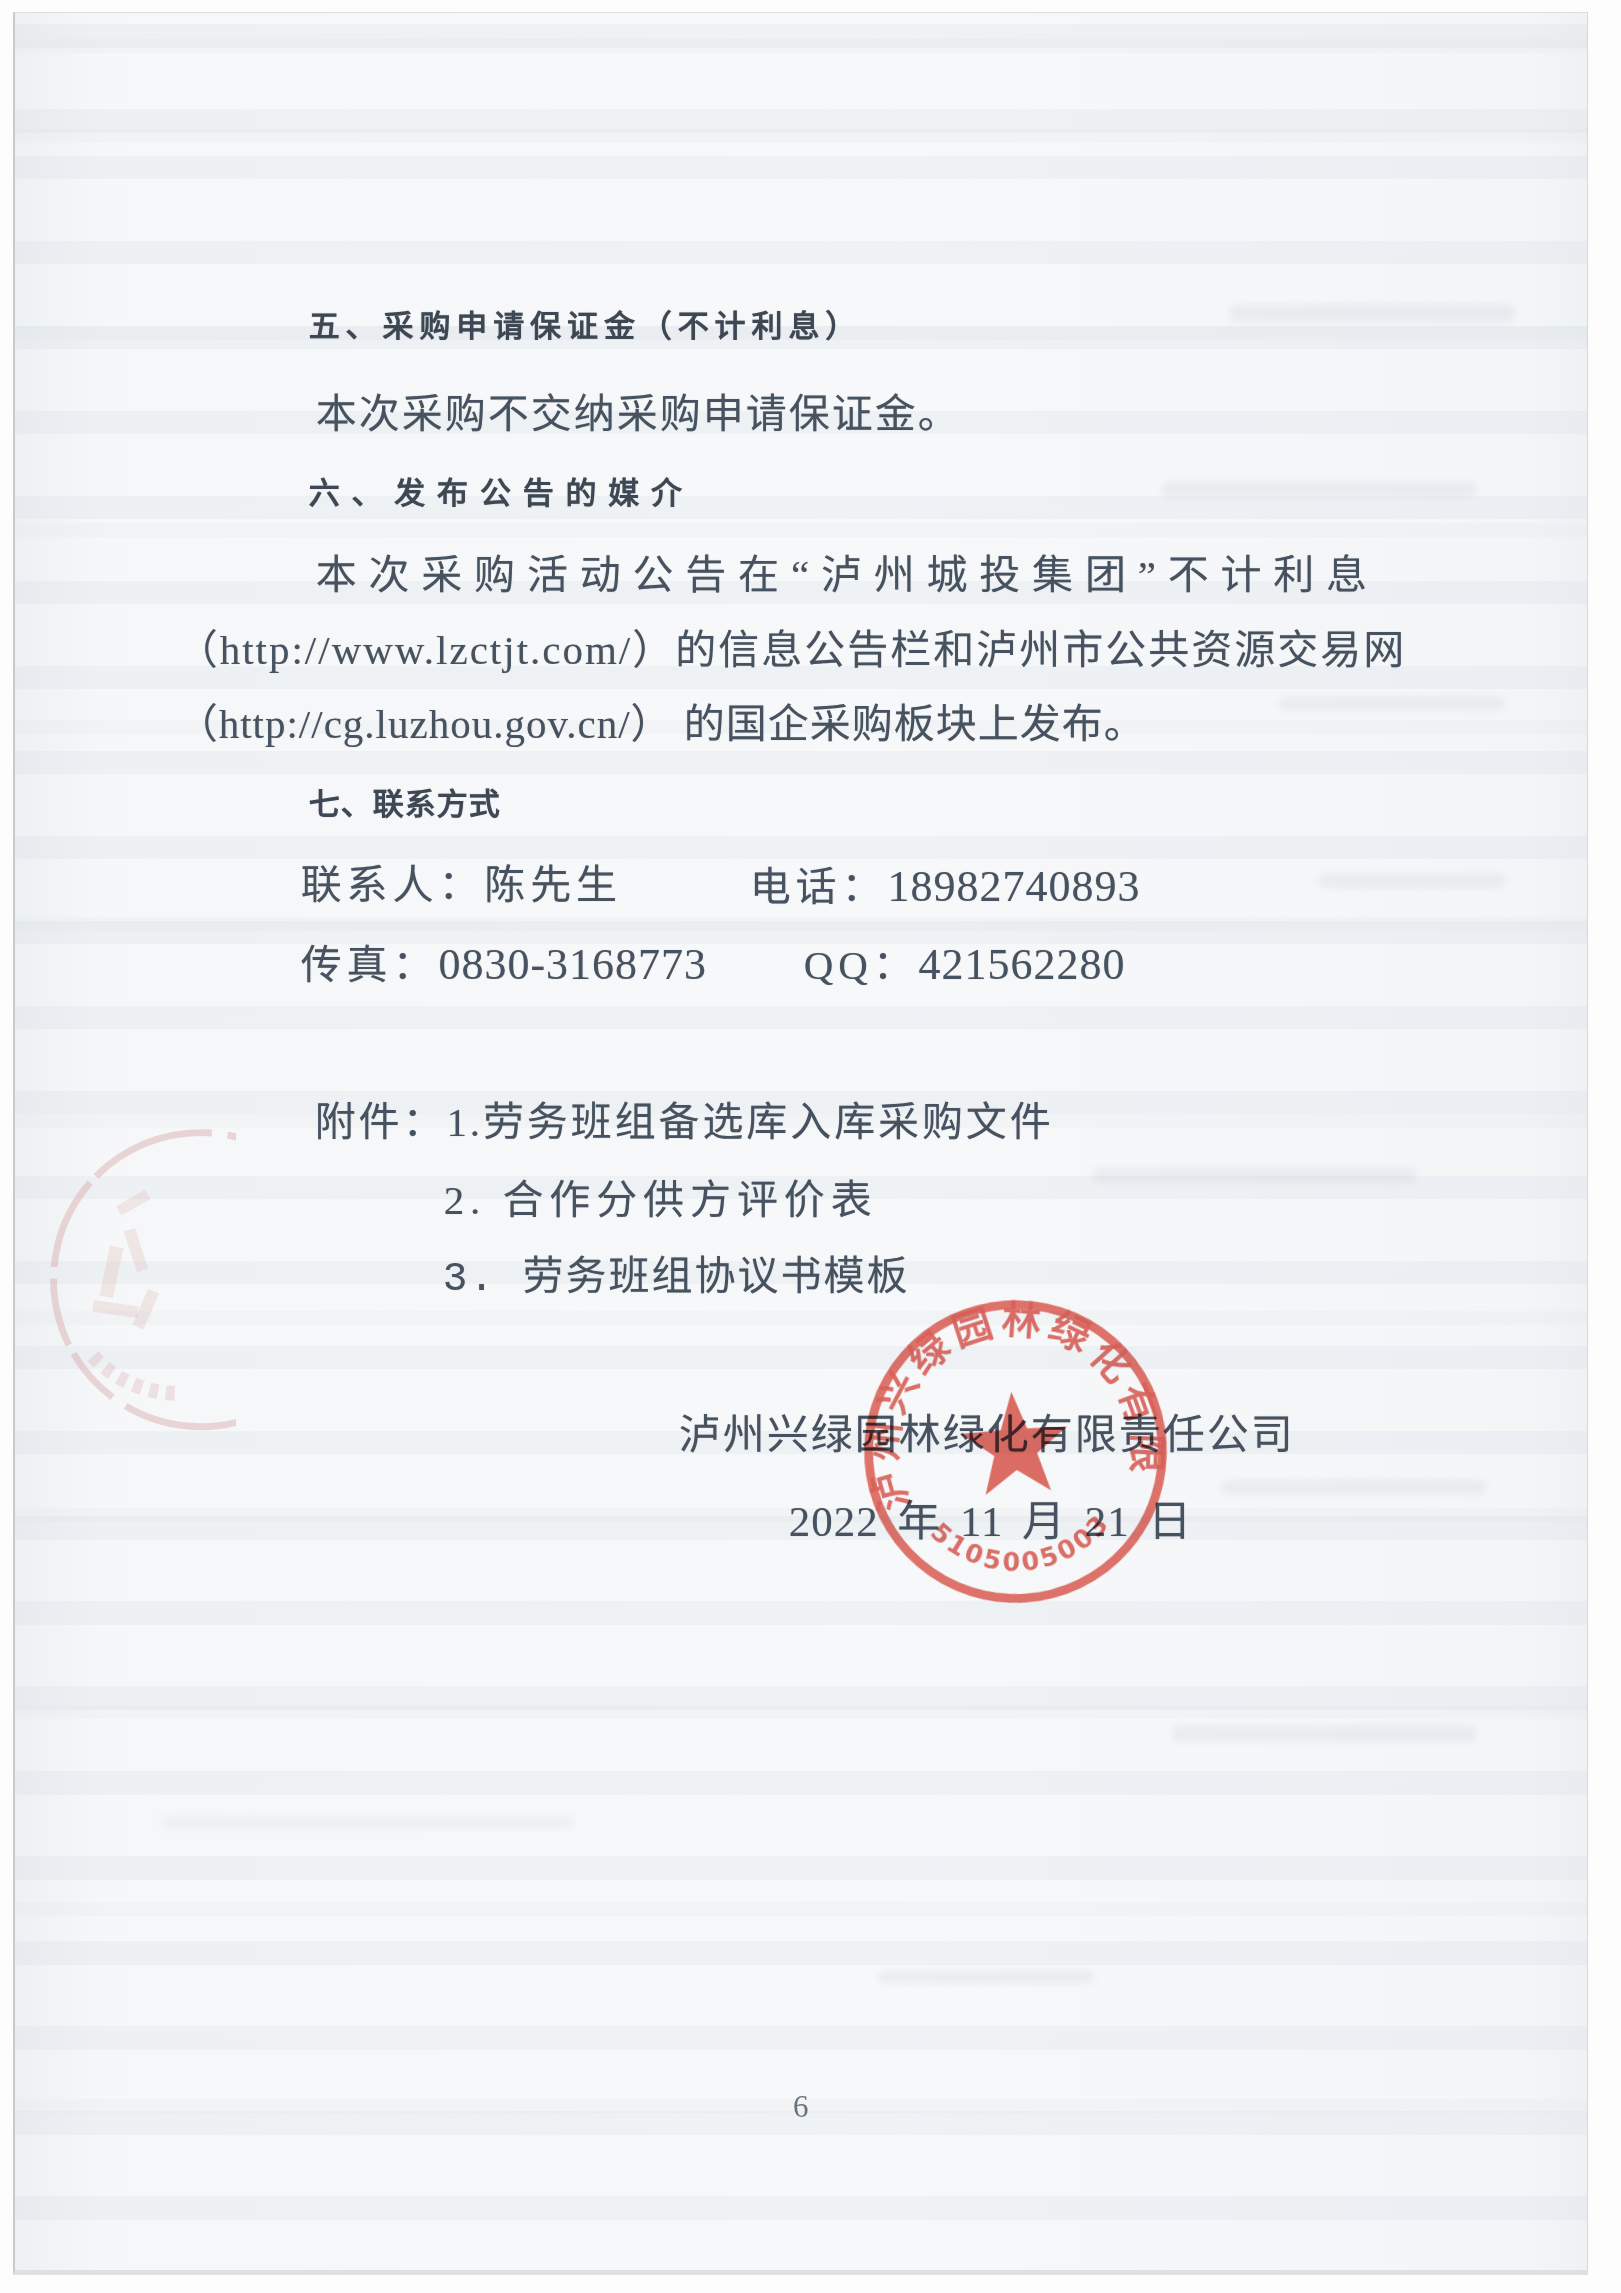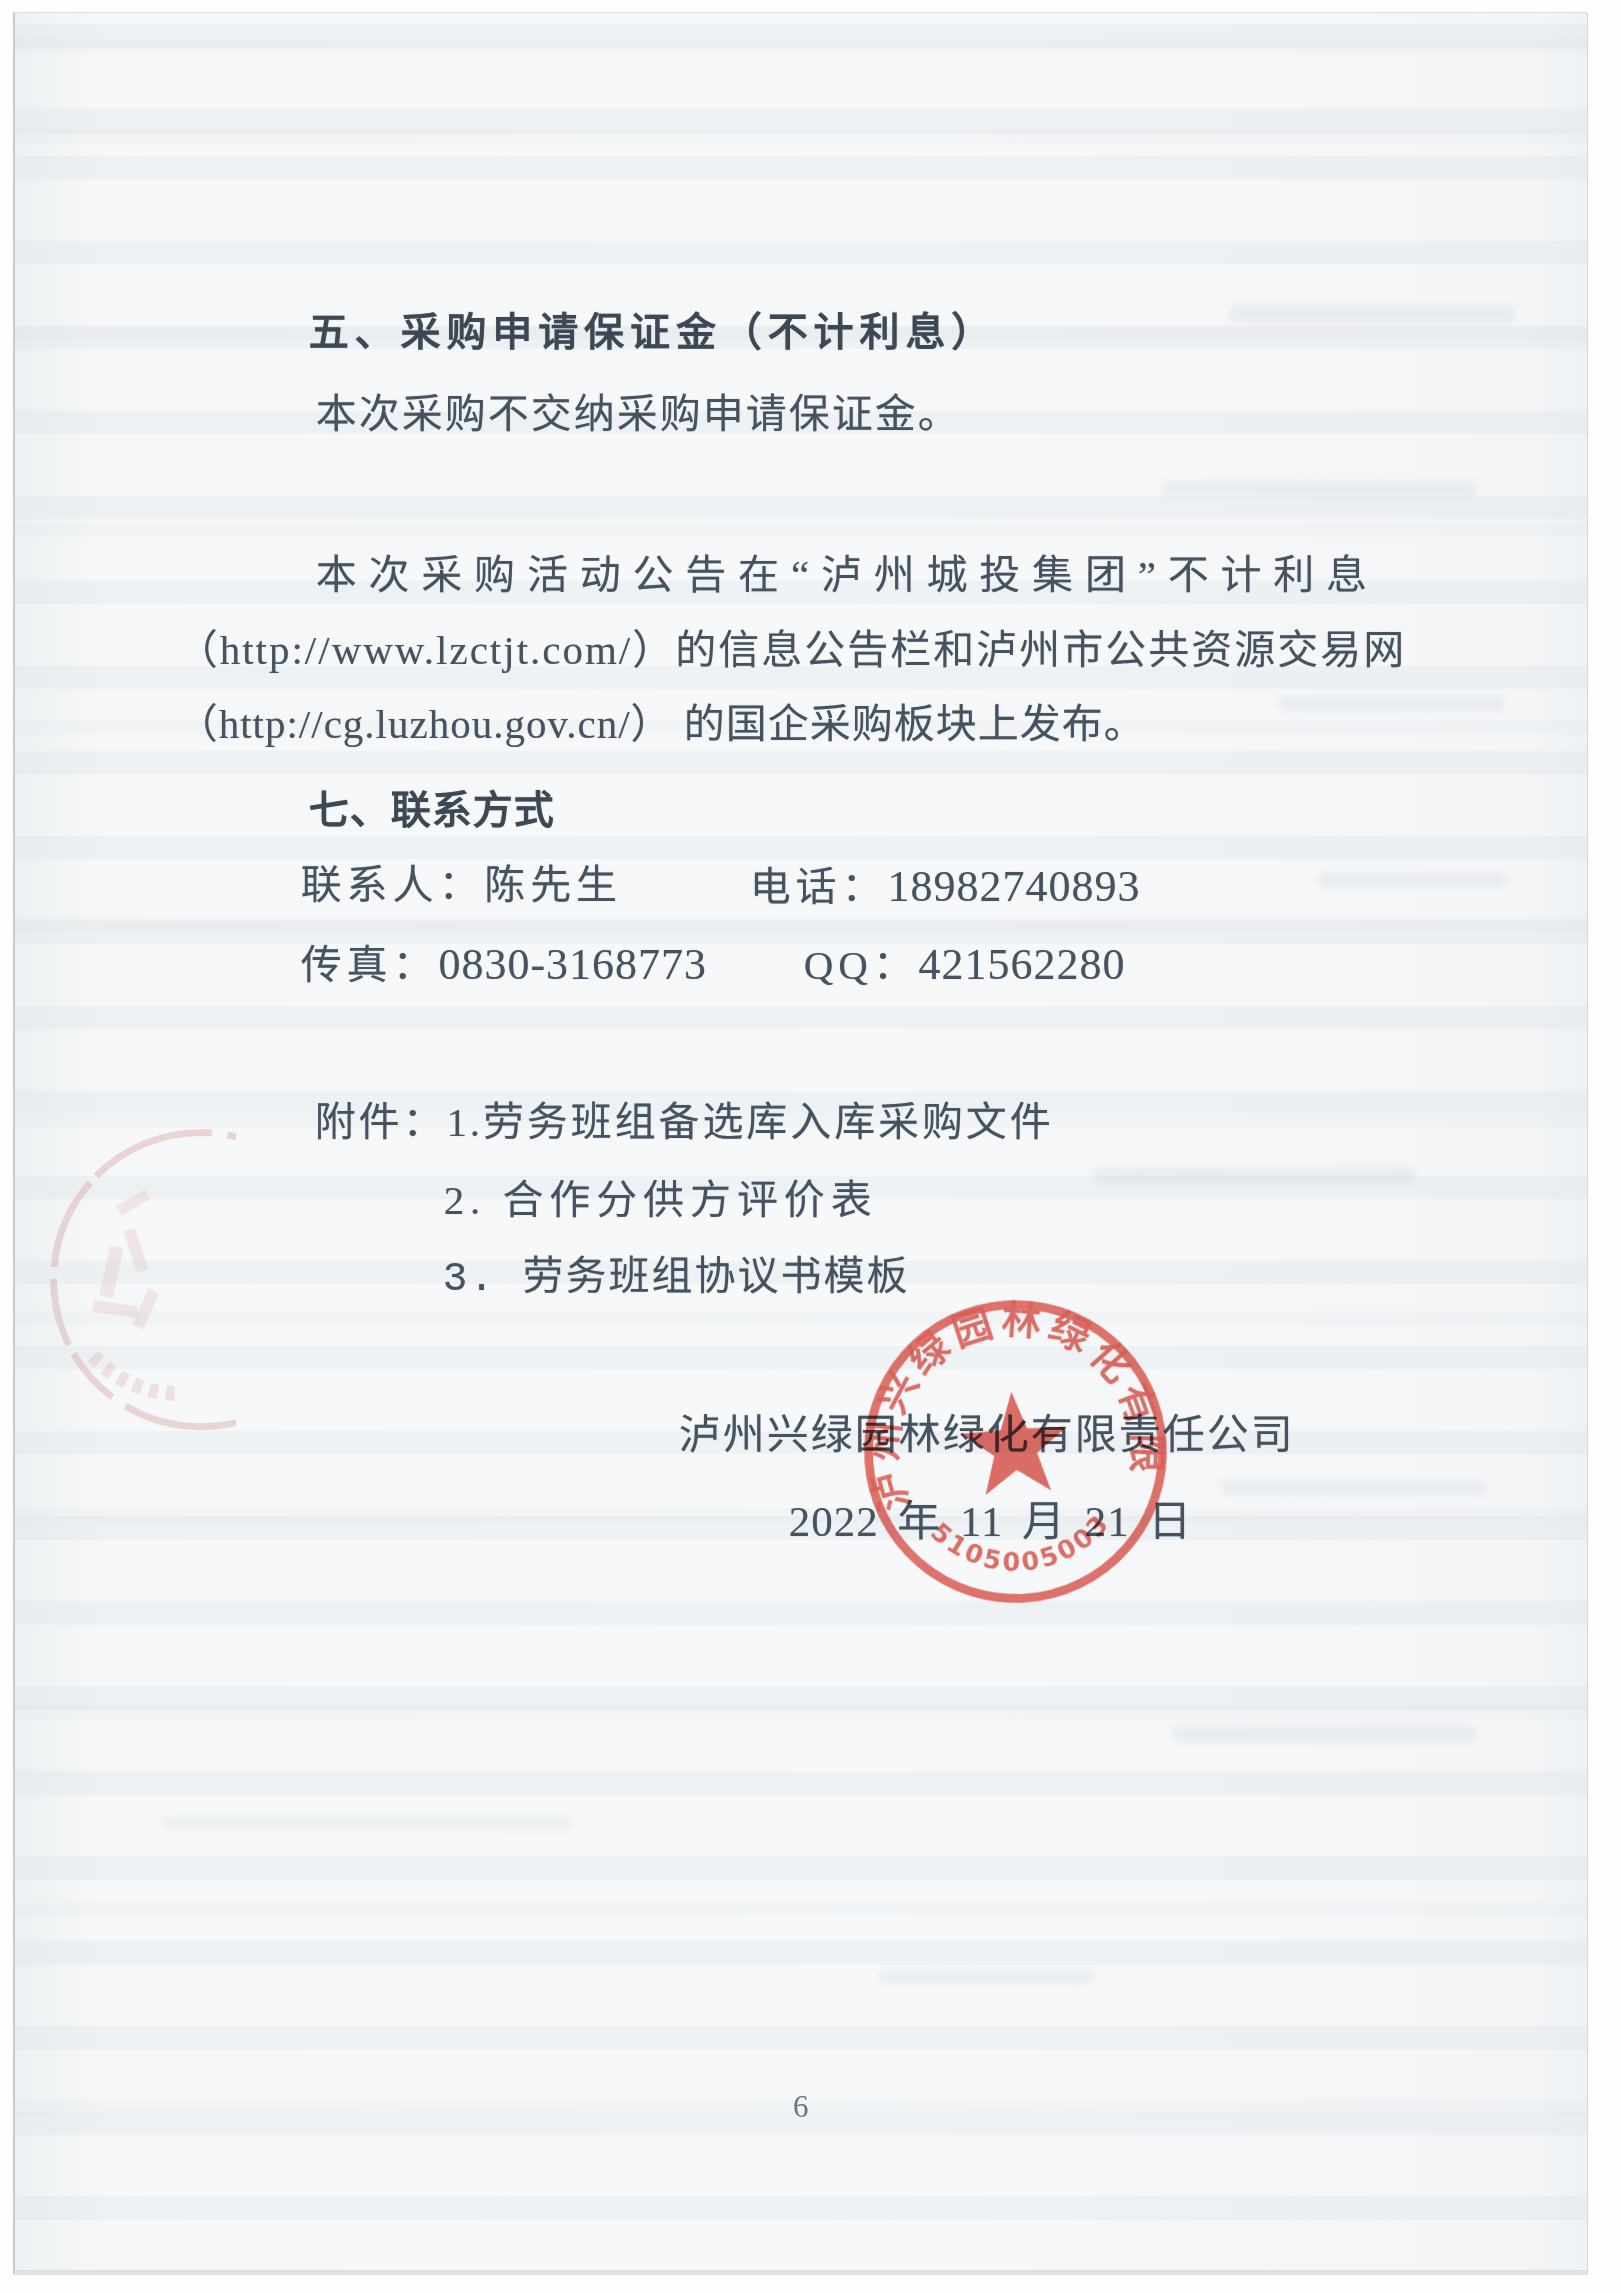--- a/index.html
+++ b/index.html
@@ -10,21 +10,21 @@
          border-left:2px solid #c5cbd0;border-top:1px solid #dcdfe2;border-right:1px solid #d4d8db;
          border-bottom:5.9px solid #dde1e4;}
   
   .paper::before{content:"";position:absolute;inset:0;pointer-events:none;
     background:
       repeating-linear-gradient(180deg, rgba(174,186,198,0.10) 0px, rgba(174,186,198,0.10) 23.5px, rgba(0,0,0,0) 23.5px, rgba(0,0,0,0) 85px),
       repeating-linear-gradient(180deg, rgba(160,175,190,0.05) 0px, rgba(160,175,190,0.05) 13.7px, rgba(0,0,0,0) 13.7px, rgba(0,0,0,0) 197px);
     background-position:0 143px,0 116px;}
   .smudge{position:absolute;background:rgba(150,165,182,0.12);filter:blur(3.9px);border-radius:5.9px;pointer-events:none;}
   .heading{position:absolute;white-space:nowrap;font-family:"DejaVu Sans","Liberation Sans",sans-serif;
-           font-weight:700;color:rgba(54,65,77,0.93);font-size:40px;line-height:1.15;
+           font-weight:700;color:rgba(54,65,77,0.93);font-size:31px;line-height:1.15;
            text-shadow:0 0 1px rgba(54,65,77,0.45);}
   .line{position:absolute;white-space:nowrap;color:rgba(62,74,88,0.92);font-size:41px;line-height:1.15;
         text-shadow:0 0 1px rgba(62,74,88,0.40);}
   .h5{left:294px;top:296px;letter-spacing:5.9px;}
   .p5{left:301px;top:378px;letter-spacing:2px;}
   .h6{left:294px;top:463px;letter-spacing:11.8px;}
   .p6a{left:301px;top:539px;letter-spacing:11.8px;}
   .p6b{left:162px;top:614px;letter-spacing:2px;}
   .p6c{left:162px;top:688px;letter-spacing:1px;}
   .h7{left:294px;top:774px;letter-spacing:1px;}
@@ -69,20 +69,21 @@
         <rect x="252" y="120" width="12" height="44" transform="rotate(-18 258 142)"></rect>
         <rect x="214" y="196" width="46" height="12" transform="rotate(8 237 202)"></rect>
         <rect x="262" y="182" width="12" height="40" transform="rotate(24 268 202)"></rect>
         <rect x="238" y="88" width="34" height="11" transform="rotate(-30 255 93)"></rect>
       </g>
     </svg>
 
     <div class="heading h5">五、采购申请保证金（不计利息）</div>
     <div class="line p5">本次采购不交纳采购申请保证金。</div>
 
+    <div class="heading h6">六、发布公告的媒介</div>
     <div class="line p6a">本次采购活动公告在“泸州城投集团”不计利息</div>
     <div class="line p6b">（http://www.lzctjt.com/）的信息公告栏和泸州市公共资源交易网</div>
     <div class="line p6c">（http://cg.luzhou.gov.cn/） 的国企采购板块上发布。</div>
 
     <div class="heading h7">七、联系方式</div>
 
     <div class="line c1a">
       <span class="c-label">联系人：</span><span class="c-value-cjk">陈先生</span>
     </div>
     <div class="line c1b">

